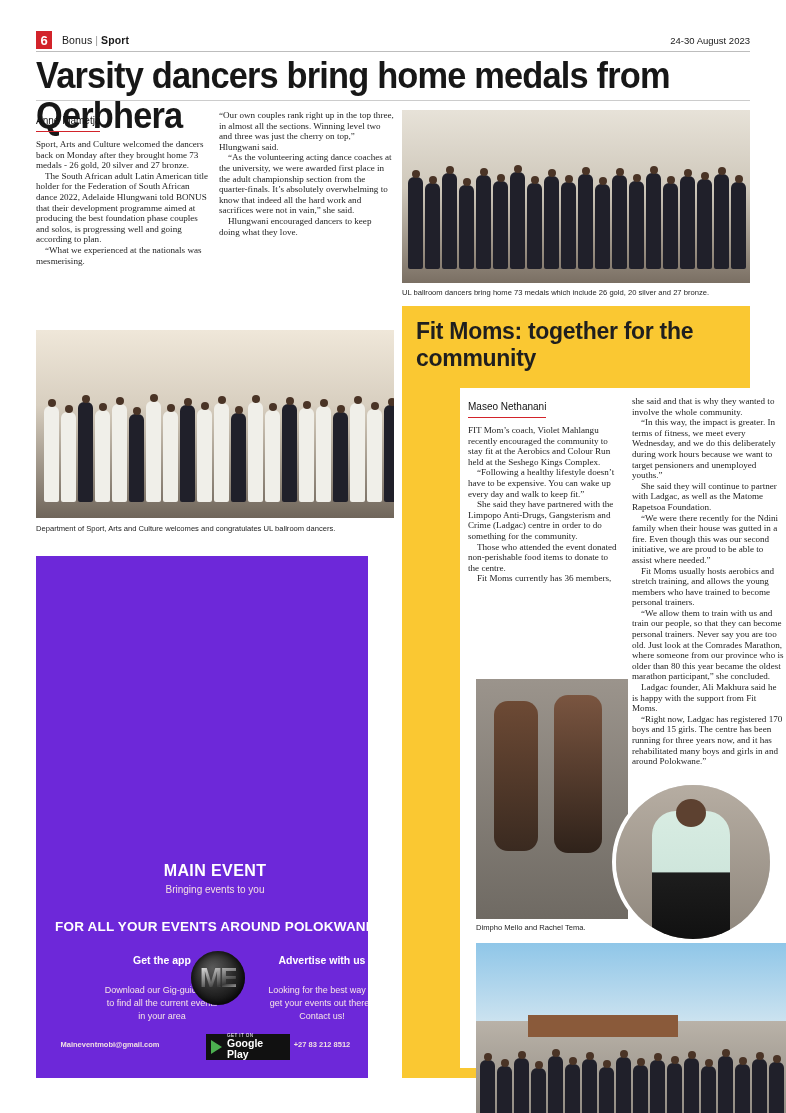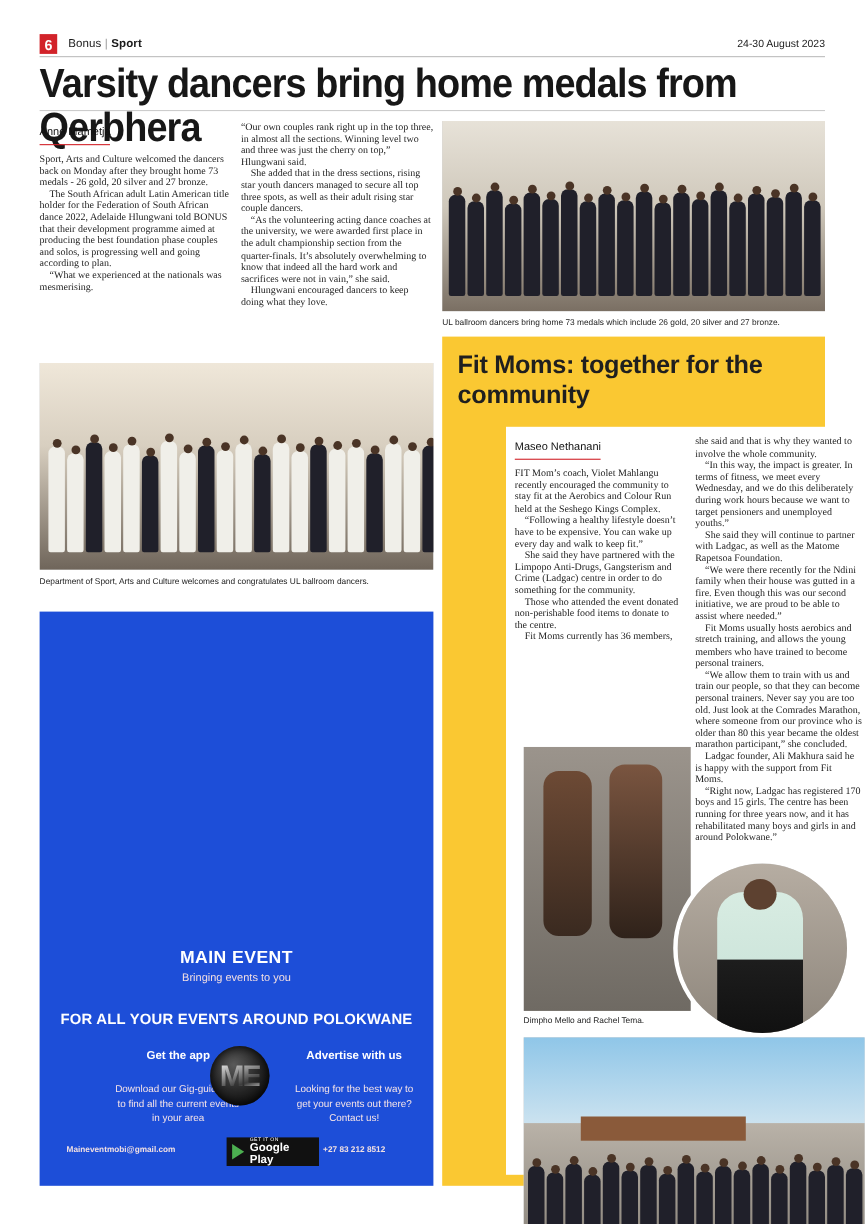--- a/index.html
+++ b/index.html
@@ -96,22 +96,22 @@
   #photo-runners { position: absolute; left: 8px; top: 283px; width: 152px; height: 240px; background:#d7d7d7; overflow:hidden; }
   #caption-runners { position: absolute; left: 8px; top: 527px; width: 152px; }
   #photo-aerobics { position: absolute; left: 8px; top: 547px; width: 312px; height: 185px; background:#cfcfcf; overflow:hidden; }
   #photo-insert {
     position: absolute; left: 144px; top: 385px; width: 162px; height: 162px;
     border-radius: 50%; border: 4px solid #ffffff; overflow: hidden; background: #cfcfcf;
   }
 
   
   .ad {
-    position: absolute; left: 36px; top: 556px; width: 358px; height: 522px;
-    background: #1d4ed8; overflow: hidden;
+    position: absolute; left: 36px; top: 556px; width: 332px; height: 522px;
+    background: #6d28d9; overflow: hidden;
   }
   .ad-photo-area { position: absolute; left: 0; top: 0; width: 358px; height: 282px; overflow: hidden; }
   .ad-main-event {
     position: absolute; left: 0; top: 306px; width: 358px; text-align: center;
     color: #ffffff;
   }
   .ad-main-event .t1 { font-weight: bold; font-size: 16px; letter-spacing: .4px; }
   .ad-main-event .t2 { font-size: 10px; margin-top: 4px; color: #f3dfe2; }
   .ad-tagline {
     position: absolute; left: 0; top: 363px; width: 358px; text-align: center;
@@ -183,21 +183,20 @@
     <div class="col-text">
       <p>Sport, Arts and Culture welcomed the dancers back on Monday after they brought home 73 medals - 26 gold, 20 silver and 27 bronze.</p>
       <p>The South African adult Latin American title holder for the Federation of South African dance 2022, Adelaide Hlungwani told BONUS that their development programme aimed at producing the best foundation phase couples and solos, is progressing well and going according to plan.</p>
       <p>“What we experienced at the nationals was mesmerising.</p>
     </div>
   </div>
 
   <div class="col2">
     <div class="col-text">
       <p>“Our own couples rank right up in the top three, in almost all the sections. Winning level two and three was just the cherry on top,” Hlungwani said.</p>
-      <p>She added that in the dress sections, rising star youth dancers managed to secure all top three spots, as well as their adult rising star couple dancers.</p>
       <p>“As the volunteering acting dance coaches at the university, we were awarded first place in the adult championship section from the quarter-finals. It’s absolutely overwhelming to know that indeed all the hard work and sacrifices were not in vain,” she said.</p>
       <p>Hlungwani encouraged dancers to keep doing what they love.</p>
     </div>
   </div>
 
   <div class="photo" id="photo-dancers">
     <div class="ph-hall"></div>
     <div class="ph-row" style="left:6px; bottom:14px;">
       <div class="fig dark head" style="height:92px"></div>
         <div class="fig dark head" style="height:86px"></div>

